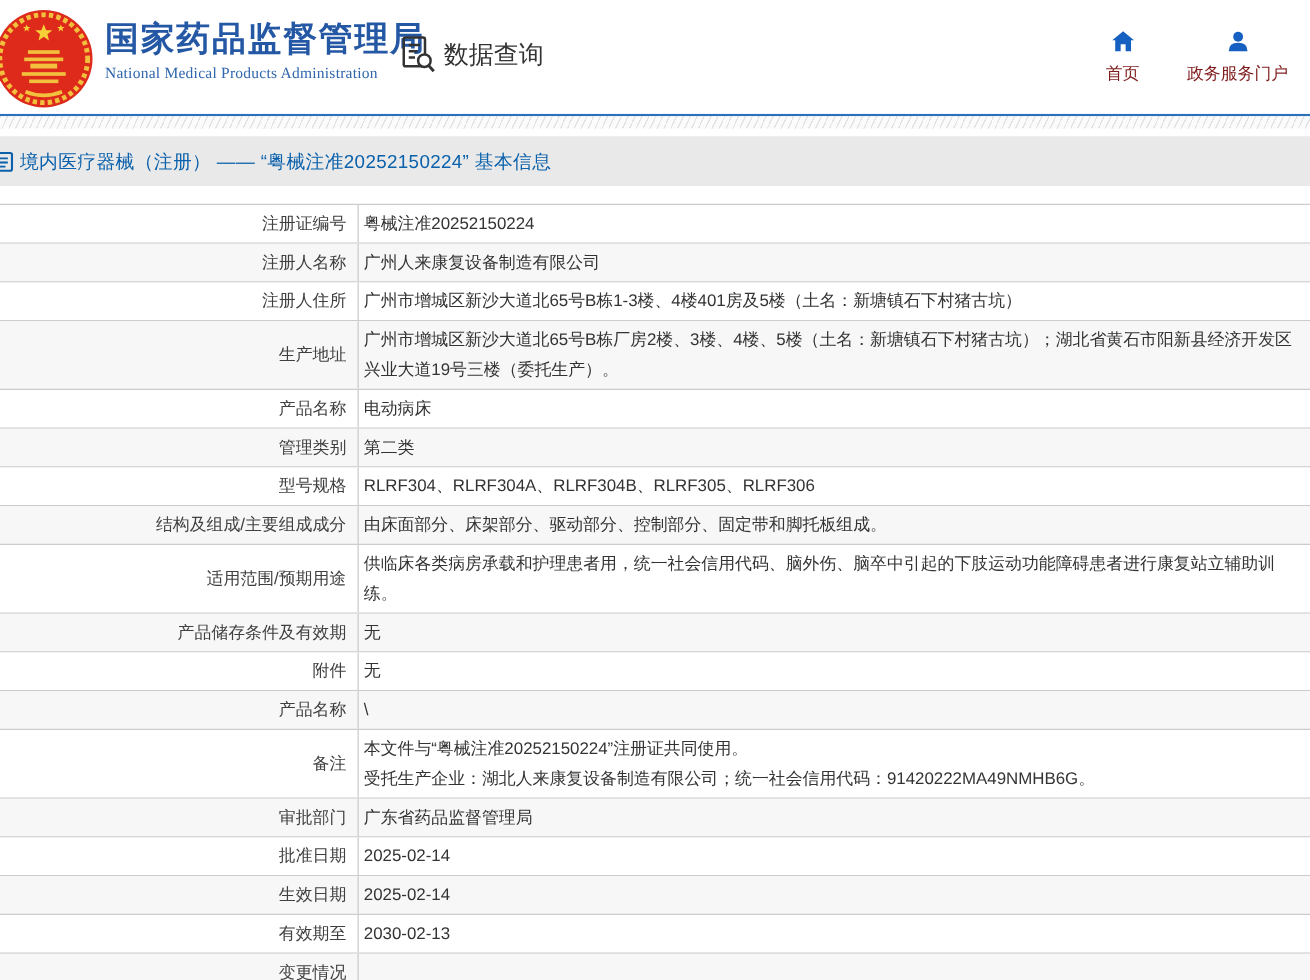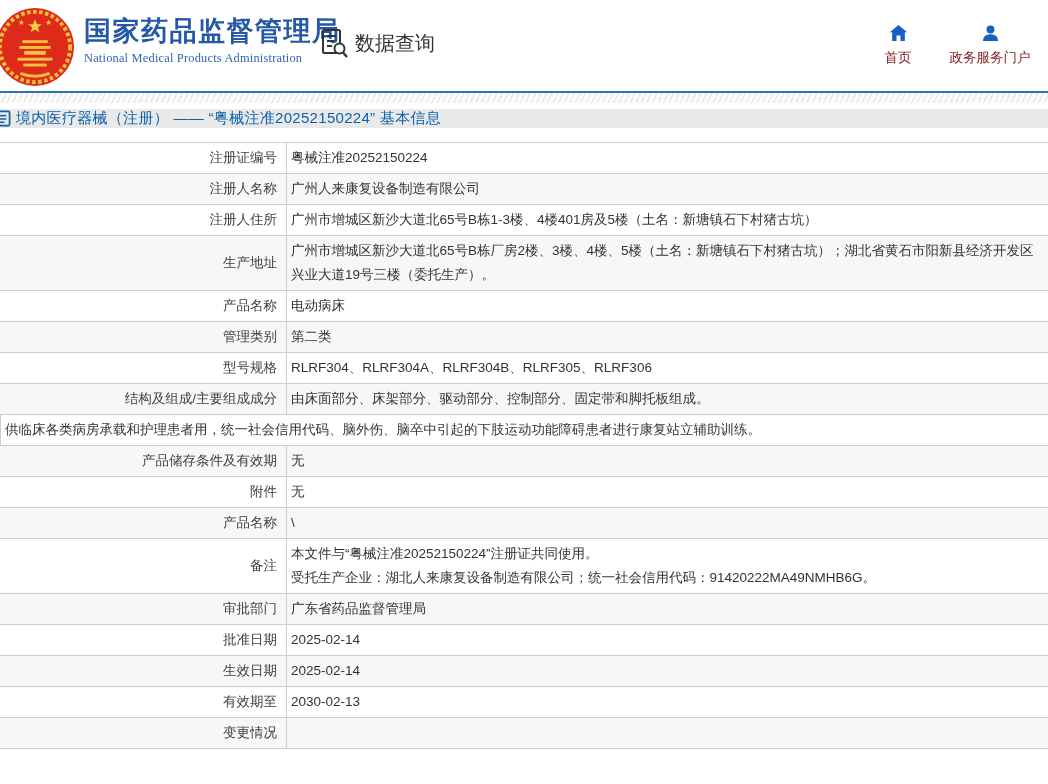--- a/index.html
+++ b/index.html
@@ -18,21 +18,21 @@
   .dataquery-label{font-size:20px;color:#333;margin-left:5px;}
   .nav-item{position:absolute;top:24px;text-align:center;cursor:pointer;}
   .nav-item .nav-label{font-size:13.5px;color:#7f1d1d;margin-top:3px;}
   .nav-home{left:871px;width:54px;}
   .nav-portal{left:938px;width:104px;}
   .nav-item svg{display:inline-block;}
   
   .blue-line{height:2px;background:#2a72b8;}
   .hatch-band{height:10px;background:repeating-linear-gradient(115deg,#e2e2e2 0,#e2e2e2 1px,#fbfbfb 1px,#fbfbfb 5px);}
   .gap-small{height:6px;background:#fff;}
-  .breadcrumb-bar{height:19px;background:#e9e9e9;display:flex;align-items:center;overflow:hidden;}
+  .breadcrumb-bar{height:40px;background:#e9e9e9;display:flex;align-items:center;overflow:hidden;}
   .breadcrumb-bar .crumb-icon{margin-left:-6px;margin-right:5px;flex:0 0 auto;}
   .breadcrumb-text{font-size:15px;color:#0b61ab;font-weight:500;letter-spacing:0.3px;white-space:nowrap;}
   .gap-table{height:14px;background:#fff;}
   
   .info-table{border-top:1px solid #ccc;}
   .row{display:flex;background:#fff;border-bottom:1px solid #ccc;min-height:30px;box-sizing:border-box;}
   .row.alt{background:#f7f7f7;}
   .cell-label{
     width:286px;min-width:286px;box-sizing:border-box;
     display:flex;align-items:center;justify-content:flex-end;
@@ -173,20 +173,23 @@
     </div>
     <div class="row alt">
       <div class="cell-label">
         <span>结构及组成/主要组成成分</span>
       </div>
       <div class="cell-value">
         <div>由床面部分、床架部分、驱动部分、控制部分、固定带和脚托板组成。</div>
       </div>
     </div>
     <div class="row">
+      <div class="cell-label">
+        <span>适用范围/预期用途</span>
+      </div>
       <div class="cell-value">
         <div>供临床各类病房承载和护理患者用，统一社会信用代码、脑外伤、脑卒中引起的下肢运动功能障碍患者进行康复站立辅助训练。</div>
       </div>
     </div>
     <div class="row alt">
       <div class="cell-label">
         <span>产品储存条件及有效期</span>
       </div>
       <div class="cell-value">
         <div>无</div>

